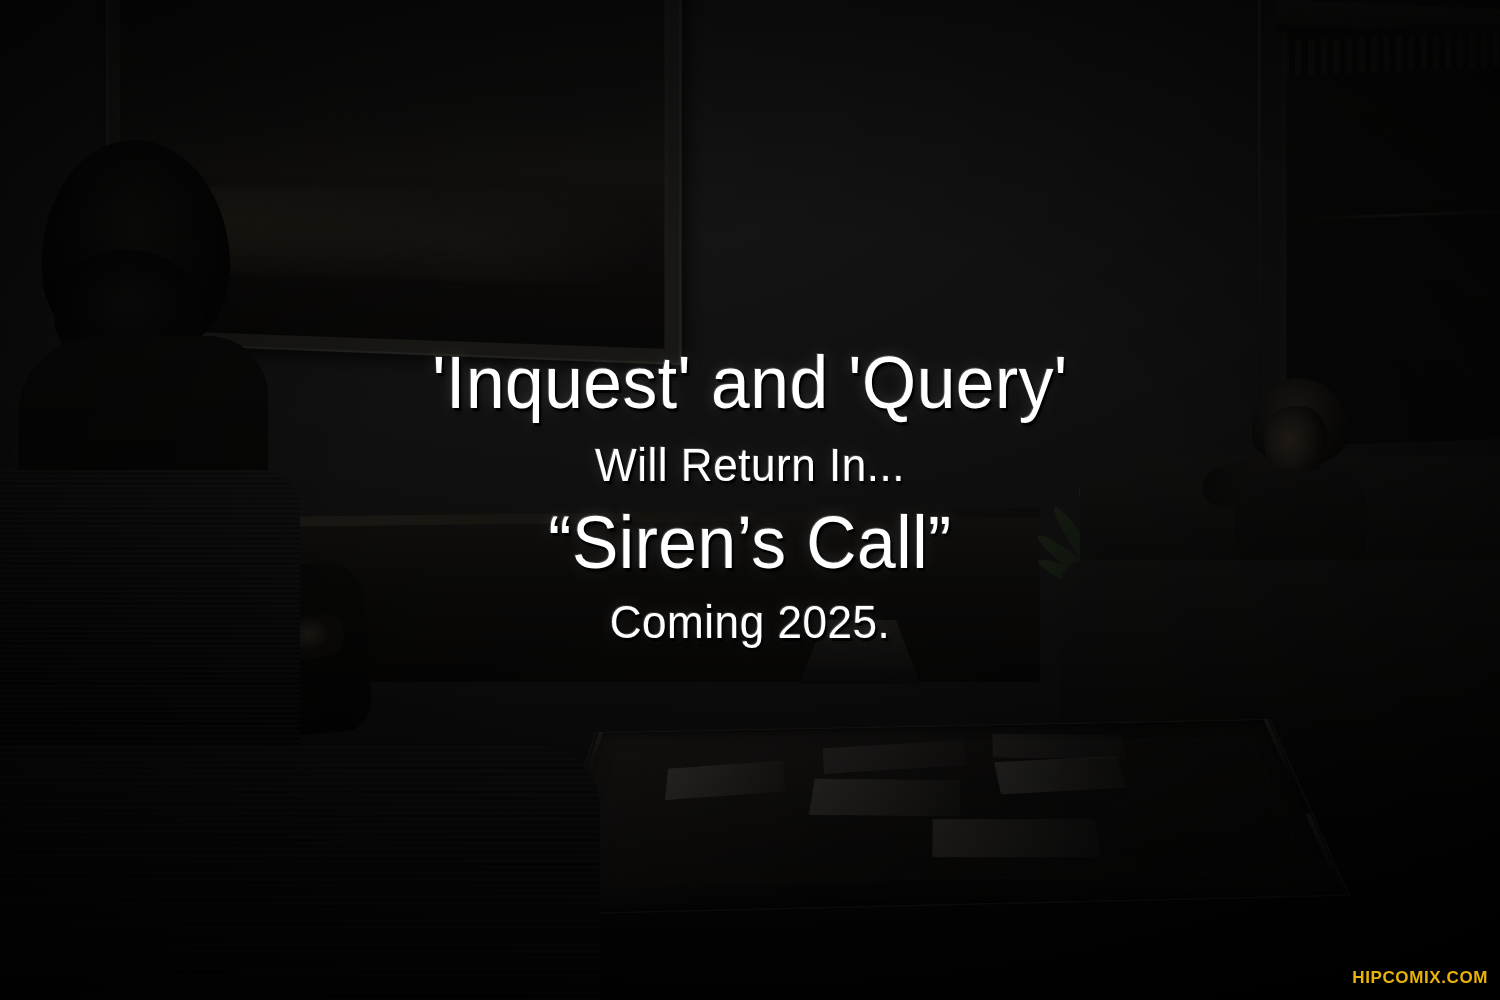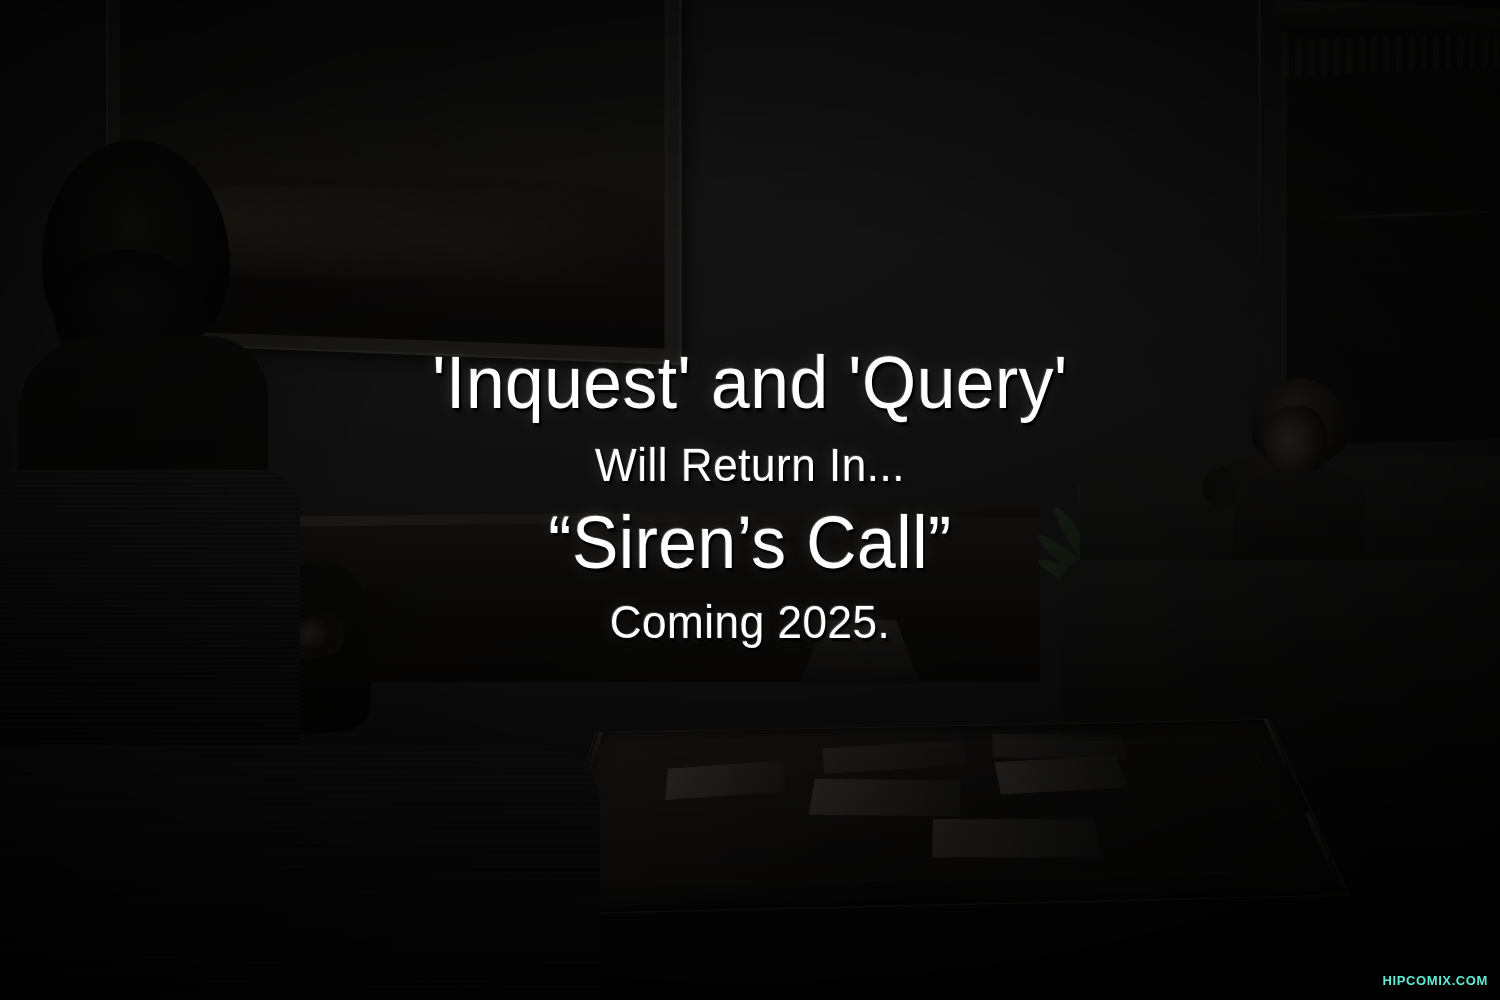--- a/index.html
+++ b/index.html
@@ -353,23 +353,23 @@
     top: 594px; left: 0; right: 0;
     font-size: 47px;
     font-weight: 400;
     transform: scaleX(.94);
   }
 
   
   .watermark {
     position: absolute;
     right: 12px; bottom: 12px;
-    color: #5eead4;
+    color: #eab308;
     font-family: "Liberation Sans", sans-serif;
-    font-size: 13px;
+    font-size: 17px;
     font-weight: 700;
     letter-spacing: .6px;
     text-shadow: 1px 1px 2px rgba(0,0,0,.9), 0 0 6px rgba(0,0,0,.8);
     pointer-events: auto;
   }
 </style>
 </head>
 <body>
 
 <div id="stage">

